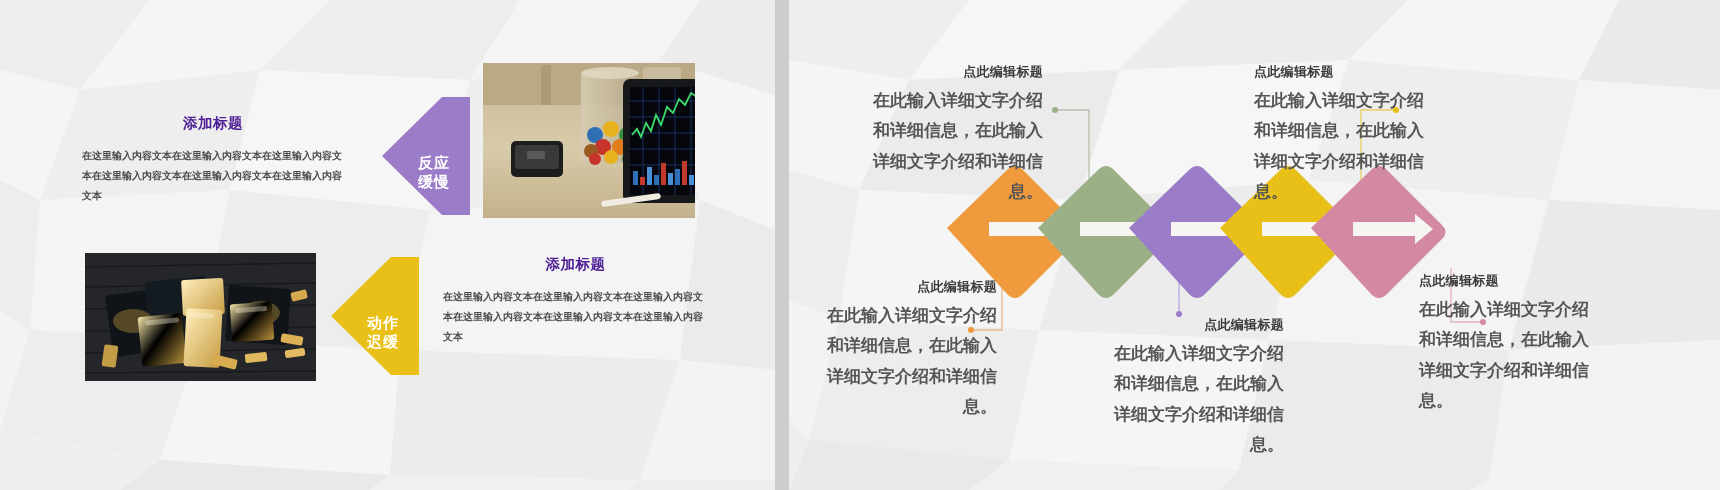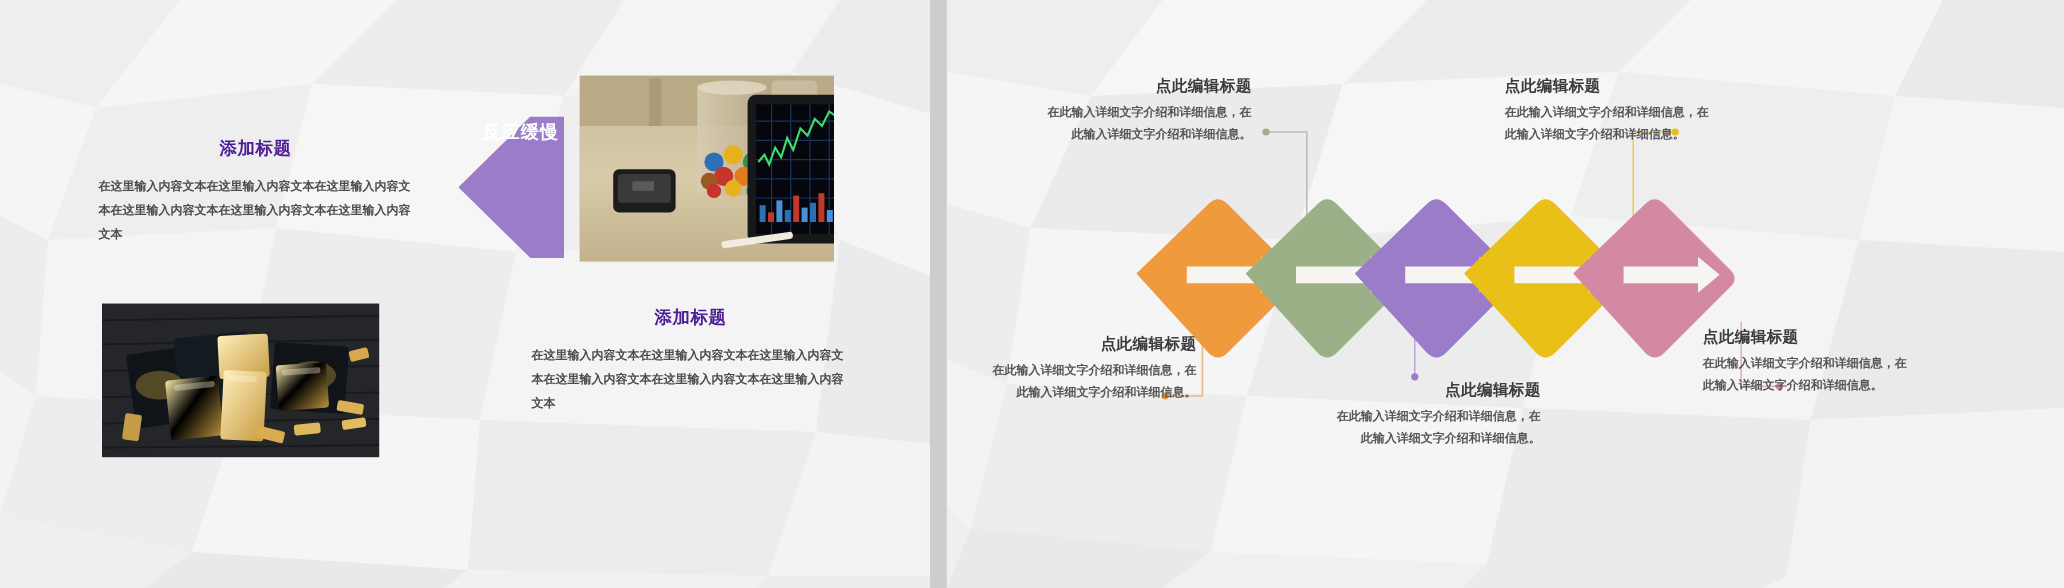--- a/index.html
+++ b/index.html
@@ -39,22 +39,22 @@
   .img-top svg, .img-bottom svg { display:block; width:100%; height:100%; }
 
   .arrow-purple {
     position:absolute; left:382px; top:97px; width:88px; height:118px;
   }
   .arrow-yellow {
     position:absolute; left:331px; top:257px; width:88px; height:118px;
   }
   .arrow-purple svg, .arrow-yellow svg { display:block; width:100%; height:100%; }
   .arrow-label {
-    position:absolute; top:4px; left:0; width:100%; height:100%;
-    display:flex; flex-direction:row; justify-content:center;
+    position:absolute; top:16px; left:0; width:100%; height:100%;
+    display:flex; flex-direction:column; align-items:center; justify-content:center;
     color:#ffffff; font-weight:bold; font-size:15px; line-height:1.28;
     letter-spacing:1px;
     padding-left:16px;
     text-align:center;
   }
 
   .blk-title {
     color:#4c1d95; font-weight:bold; font-size:14.5px; letter-spacing:.5px;
   }
   .blk-body {
@@ -71,21 +71,21 @@
   
   .chev-row { position:absolute; left:0; top:0; width:100%; height:100%; }
   .chev-row svg { position:absolute; left:0; top:0; width:931px; height:490px; }
 
   .cap { position:absolute; width:178px; }
   .cap .cap-title {
     display:block; font-weight:bold; font-size:13px; color:#3c3c3c;
     margin-bottom:5px; letter-spacing:.3px;
   }
   .cap .cap-body {
-    display:block; font-size:10px; color:#555; line-height:1.78; font-weight:bold;
+    display:block; font-size:17px; color:#555; line-height:1.78; font-weight:bold;
   }
   .cap.right-align { text-align:right; }
   .cap.left-align  { text-align:left; }
 
   .cap-1 { left:76px;  top:63px;  }
   .cap-2 { left:30px;  top:278px; }
   .cap-3 { left:317px; top:316px; }
   .cap-4 { left:465px; top:63px;  }
   .cap-5 { left:630px; top:272px; }
 </style>
@@ -203,20 +203,29 @@
           <rect x="192" y="106" width="5" height="16" fill="#2f6fb5"></rect>
           <rect x="199" y="98" width="5" height="24" fill="#c0392b"></rect>
           <rect x="206" y="112" width="5" height="10" fill="#4a90d9"></rect>
           <rect x="213" y="104" width="5" height="18" fill="#2f6fb5"></rect>
         </g>
 
         <rect x="118" y="134" width="60" height="6" rx="3" fill="#f0ece2" transform="rotate(-8 148 137)"></rect>
       </svg>
     </div>
 
+    <div class="arrow-yellow">
+      <svg viewBox="0 0 88 118" preserveAspectRatio="none">
+        <polygon points="0,59 60,0 88,0 88,118 60,118" fill="#e8c018"></polygon>
+      </svg>
+      <div class="arrow-label">
+        <span>动作</span>
+        <span>迟缓</span>
+      </div>
+    </div>
 
     <div class="img-bottom">
       <svg viewBox="0 0 231 128" preserveAspectRatio="none">
         <defs>
           <linearGradient id="goldg" x1="0" y1="0" x2="1" y2="1">
             <stop offset="0" stop-color="#f7e7a8"></stop>
             <stop offset="0.45" stop-color="#d8b košs"></stop>
             <stop offset="1" stop-color="#b8913c"></stop>
           </linearGradient>
           <linearGradient id="goldg2" x1="0" y1="0" x2="1" y2="1">

